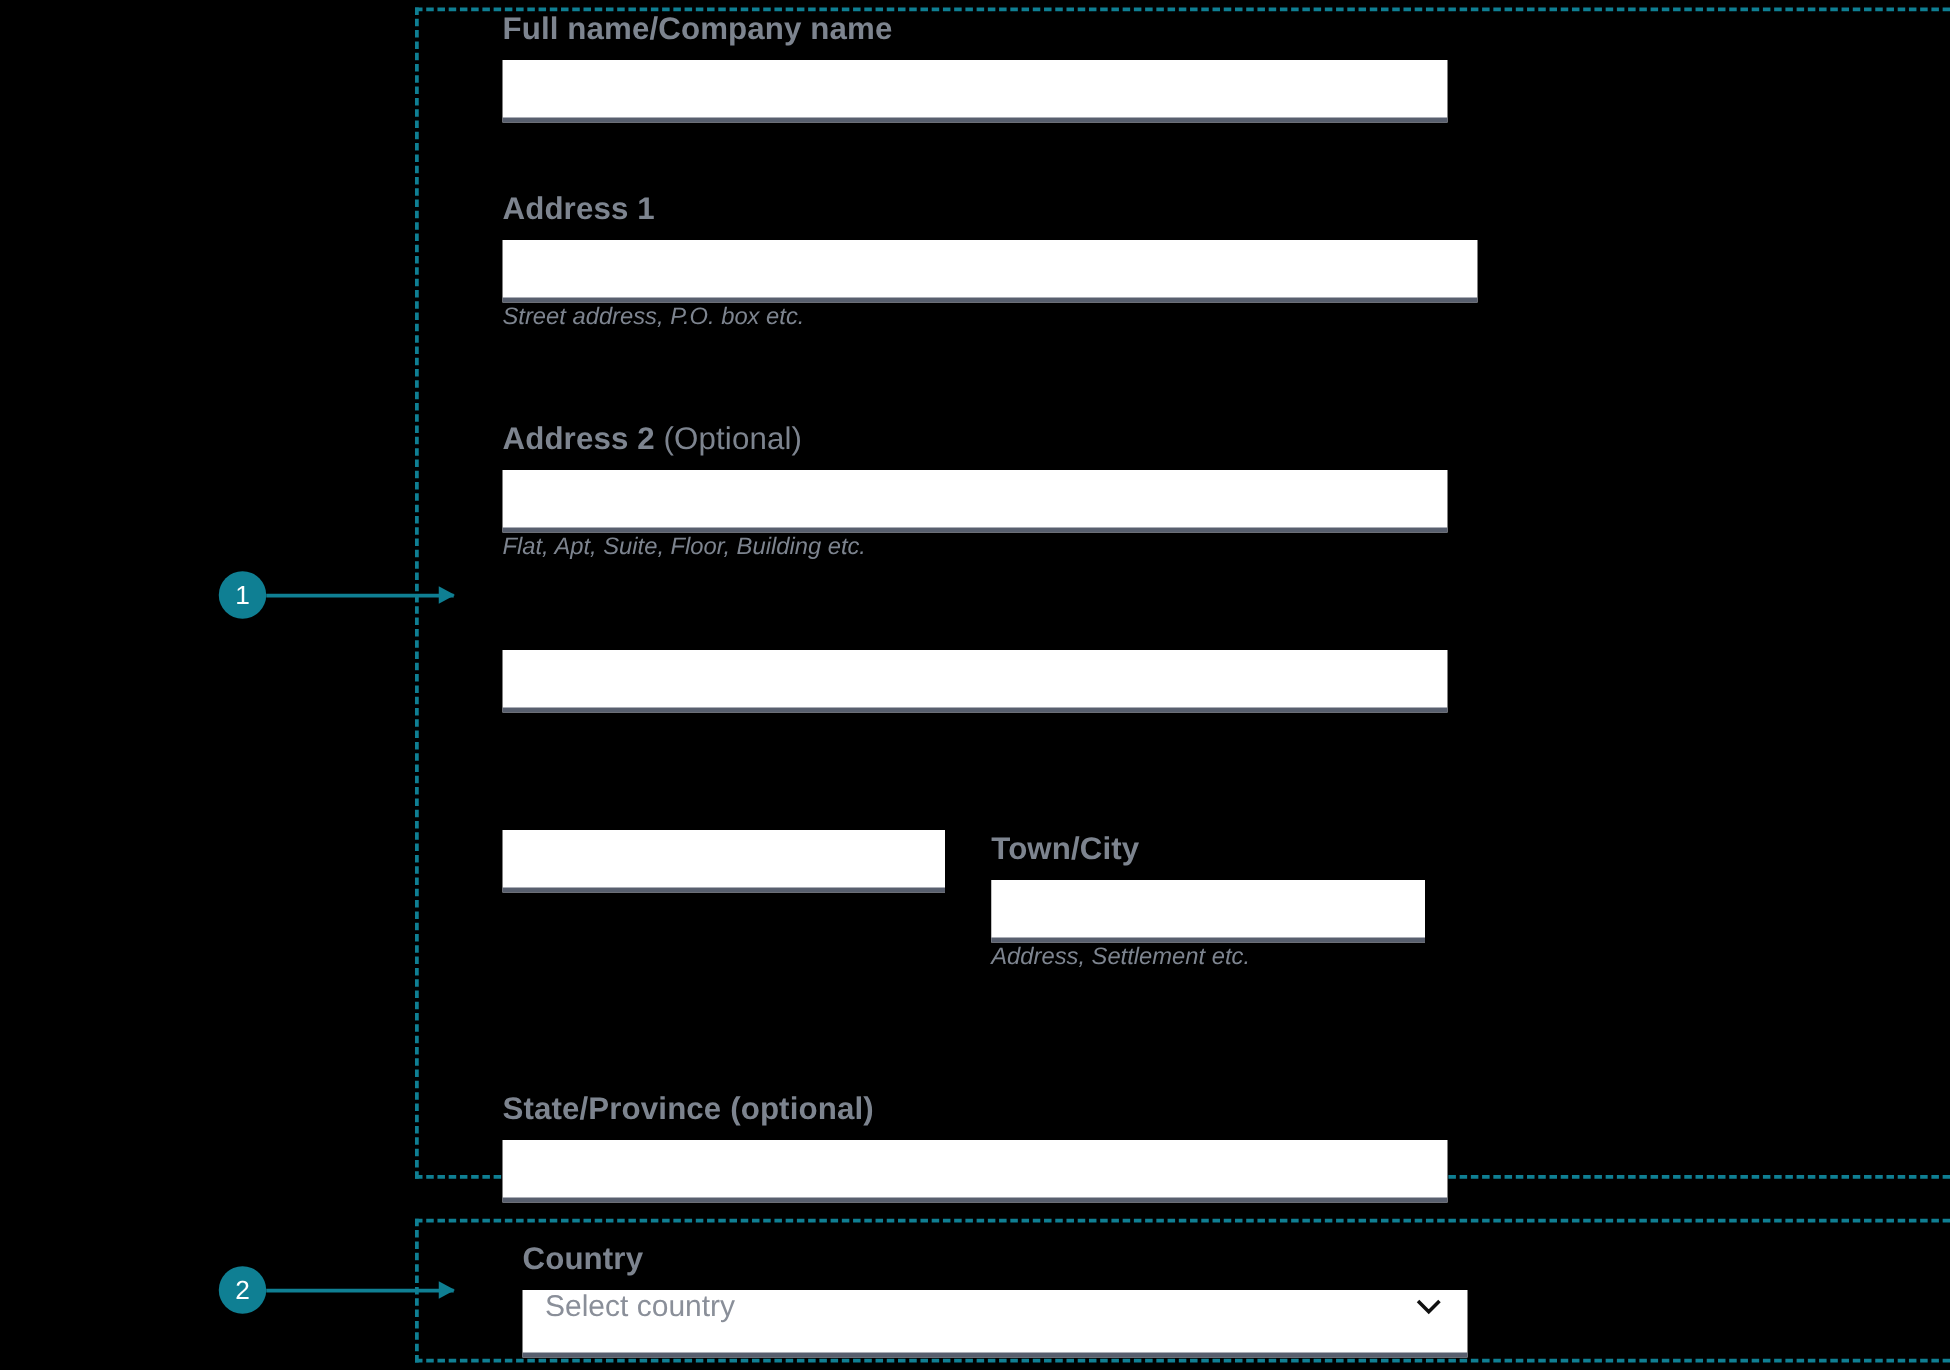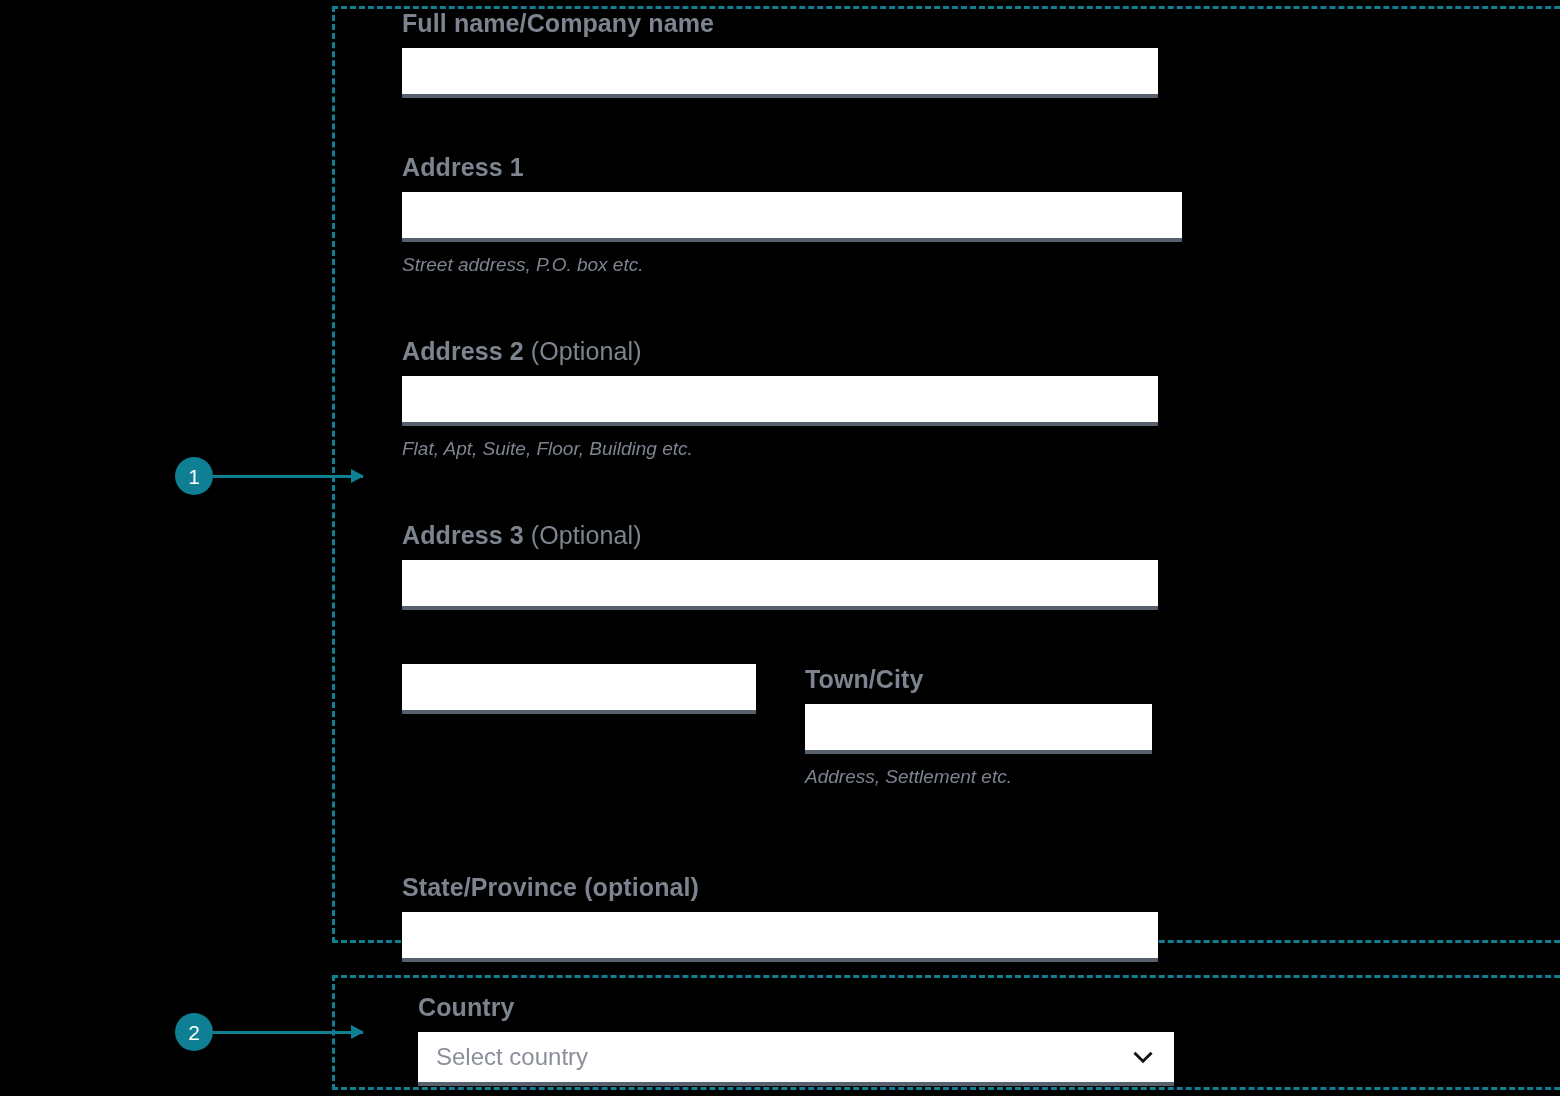--- a/index.html
+++ b/index.html
@@ -111,38 +111,38 @@
     font-size: 20px;
     color: #333333;
     outline: none;
   }
 
   .field-hint {
     color: #7d848f;
     font-size: 19px;
     font-style: italic;
     line-height: 1.2;
-    margin-top: 12px;
+    margin-top: 1px;
     white-space: nowrap;
   }
 
   
   .select-wrap {
     position: relative;
     width: 100%;
   }
   .select-box {
     background: #ffffff;
     border: none;
     border-bottom: 4px solid #585f6e;
     box-sizing: border-box;
     width: 100%;
     height: 54px;
     display: flex;
-    align-items: center;
+    align-items: flex-start;
     padding: 0 18px;
   }
   .select-placeholder {
     color: #8a8f99;
     font-size: 24px;
     font-weight: 400;
     flex: 1 1 auto;
     white-space: nowrap;
   }
   .chevron {
@@ -190,31 +190,28 @@
 
     <div class="field" style="left:0; top:336px; width:756px;">
       <div class="field-label">
         <span>Address 2</span><span>&nbsp;</span><span class="opt-italic">(Optional)</span>
       </div>
       <input class="field-input" type="text" value="" placeholder="" style="">
       <div class="field-hint">Flat, Apt, Suite, Floor, Building etc.</div>
     </div>
 
     <div class="field" style="left:0; top:520px; width:756px;">
-      <div class="field-label">
-        <span>Address 3</span><span>&nbsp;</span><span class="opt-italic">(Optional)</span>
-      </div>
       <input class="field-input" type="text" value="" placeholder="" style="">
     </div>
 
     <div class="field" style="left:0; top:664px; width:354px;">
       <input class="field-input" type="text" value="" placeholder="" style="">
     </div>
 
-    <div class="field" style="left:403px; top:664px; width:347px;">
+    <div class="field" style="left:391px; top:664px; width:347px;">
       <div class="field-label">
         <span>Town/City</span>
       </div>
       <input class="field-input" type="text" value="" placeholder="" style="">
       <div class="field-hint">Address, Settlement etc.</div>
     </div>
 
     <div class="field" style="left:0; top:872px; width:756px;">
       <div class="field-label">
         <span>State/Province (optional)</span>

